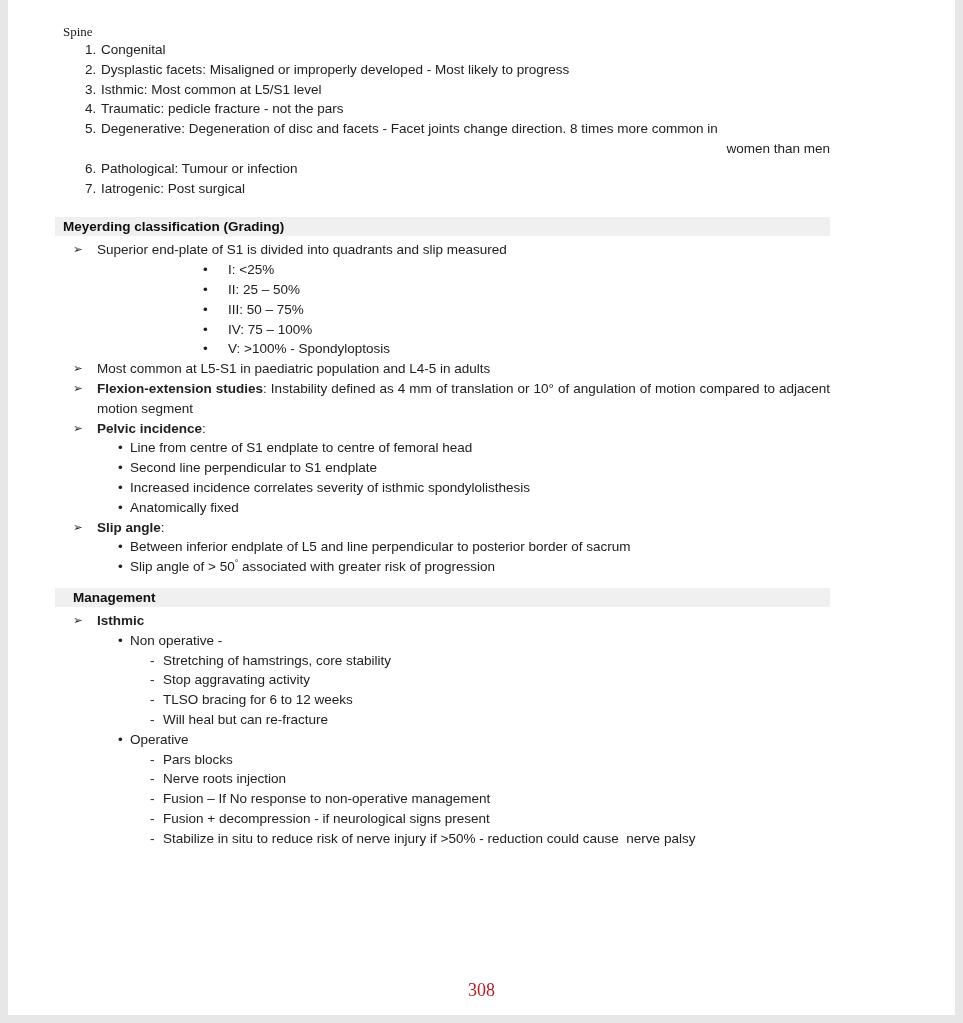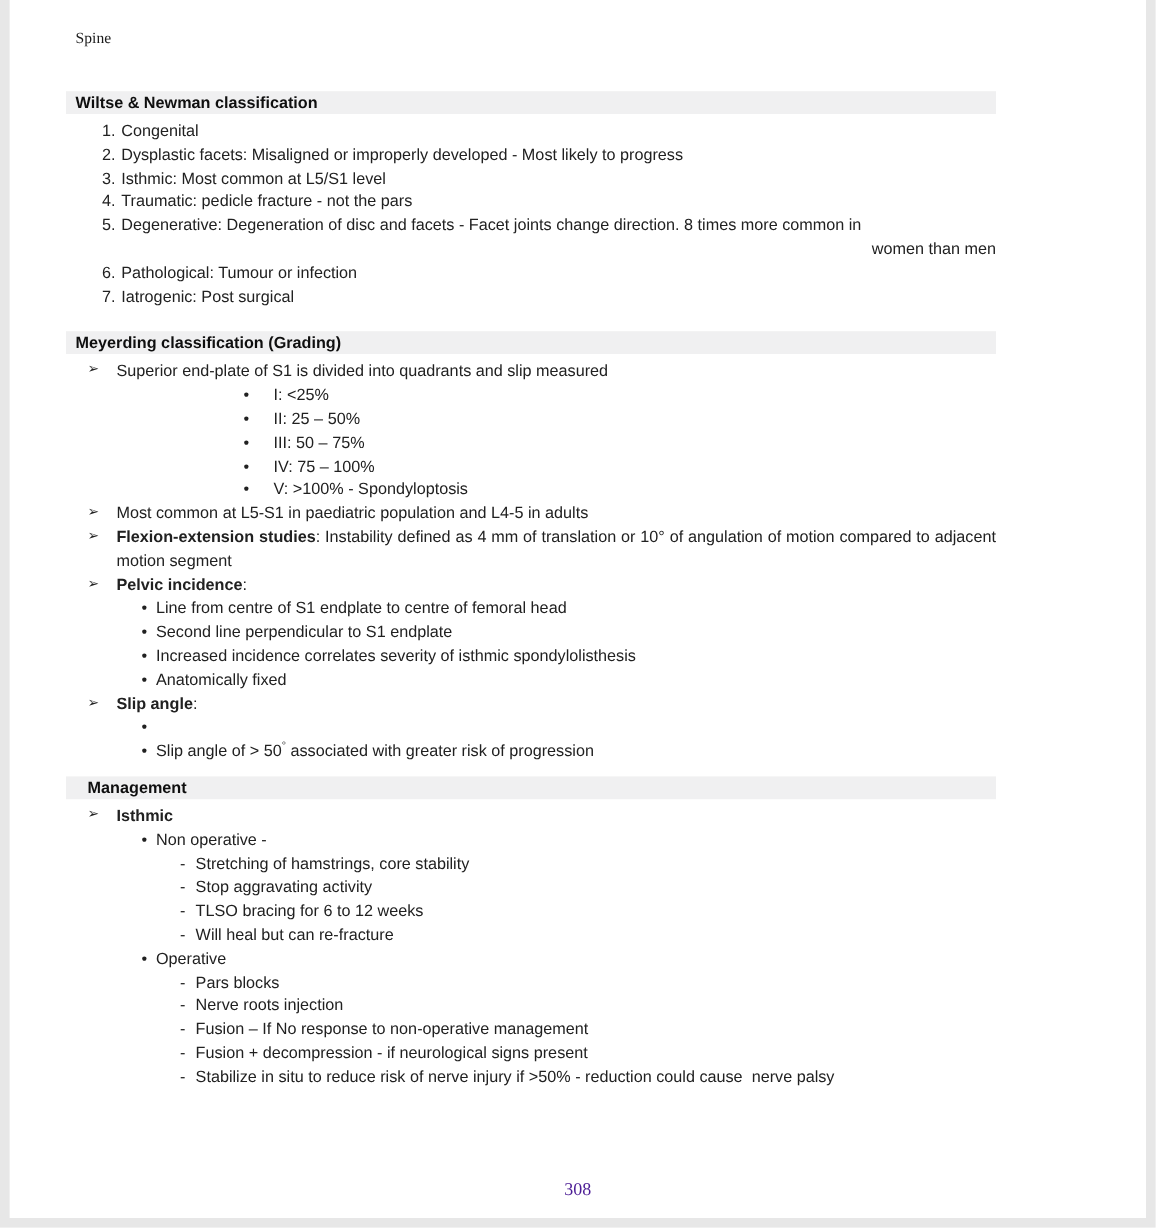--- a/index.html
+++ b/index.html
@@ -46,38 +46,35 @@
   .deep-row .marker { width:25px; }
   .dash-row { padding-left:95px; }
   .dash-row .marker { width:13px; }
   .wrap-row { padding-left:188px;justify-content:flex-end; }
   .justify .txt { text-align:justify; flex:1 1 auto; }
   sup.deg { font-size:9px; vertical-align:super; line-height:0; }
   .page-footer {
     position:absolute; left:0; right:0; bottom:14px;
     text-align:center;
     font-family:"Liberation Serif", serif;
-    font-size:15px; color:#4c1d95;
+    font-size:18px; color:#b91c1c;
   }
 </style>
 </head>
 <body>
 
 <div class="doc-page">
 
   <div class="page-header">
     <span>Spine</span>
   </div>
 
   <div class="content">
 
     <div class="sec-wiltse">
-      <div class="section-bar">
-        <span>Wiltse &amp; Newman classification</span>
-      </div>
       <div class="row num-row">
         <span class="marker">1.</span>
         <span class="txt">Congenital</span>
       </div>
       <div class="row num-row">
         <span class="marker">2.</span>
         <span class="txt">Dysplastic facets: Misaligned or improperly developed - Most likely to progress</span>
       </div>
       <div class="row num-row">
         <span class="marker">3.</span>
@@ -159,20 +156,21 @@
       <div class="row dot-row">
         <span class="marker">•</span>
         <span class="txt">Anatomically fixed</span>
       </div>
       <div class="row arrow-row">
         <span class="marker">➢</span>
         <span class="txt"><span class="b">Slip angle</span><span>:</span></span>
       </div>
       <div class="row dot-row">
         <span class="marker">•</span>
+        <span class="txt">Between inferior endplate of L5 and line perpendicular to posterior border of sacrum</span>
       </div>
       <div class="row dot-row">
         <span class="marker">•</span>
         <span class="txt"><span>Slip angle of &gt; 50</span><sup class="deg">°</sup><span> associated with greater risk of progression</span></span>
       </div>
     </div>
 
     <div class="sec-management">
       <div class="section-bar">
         <span>Management</span>

